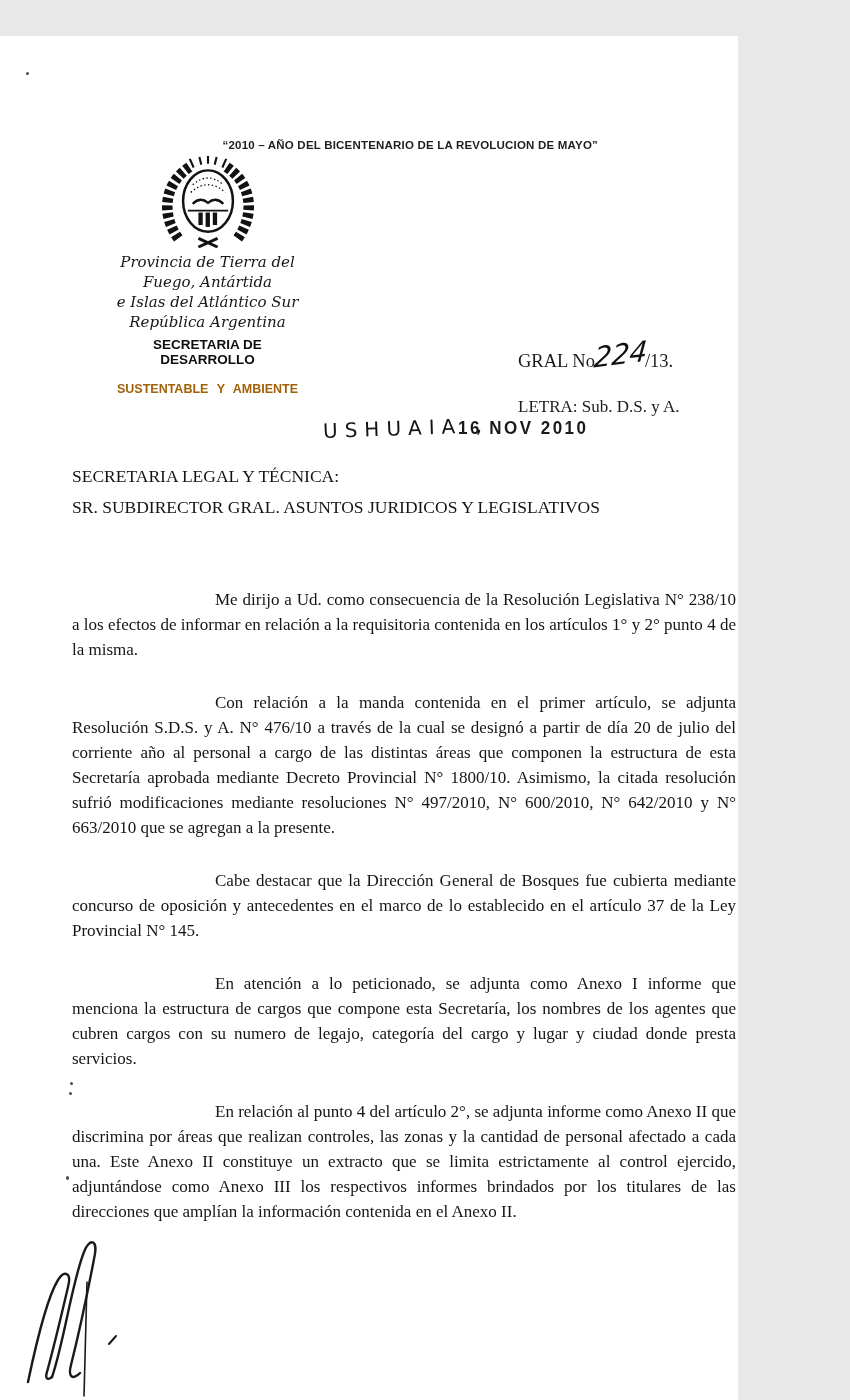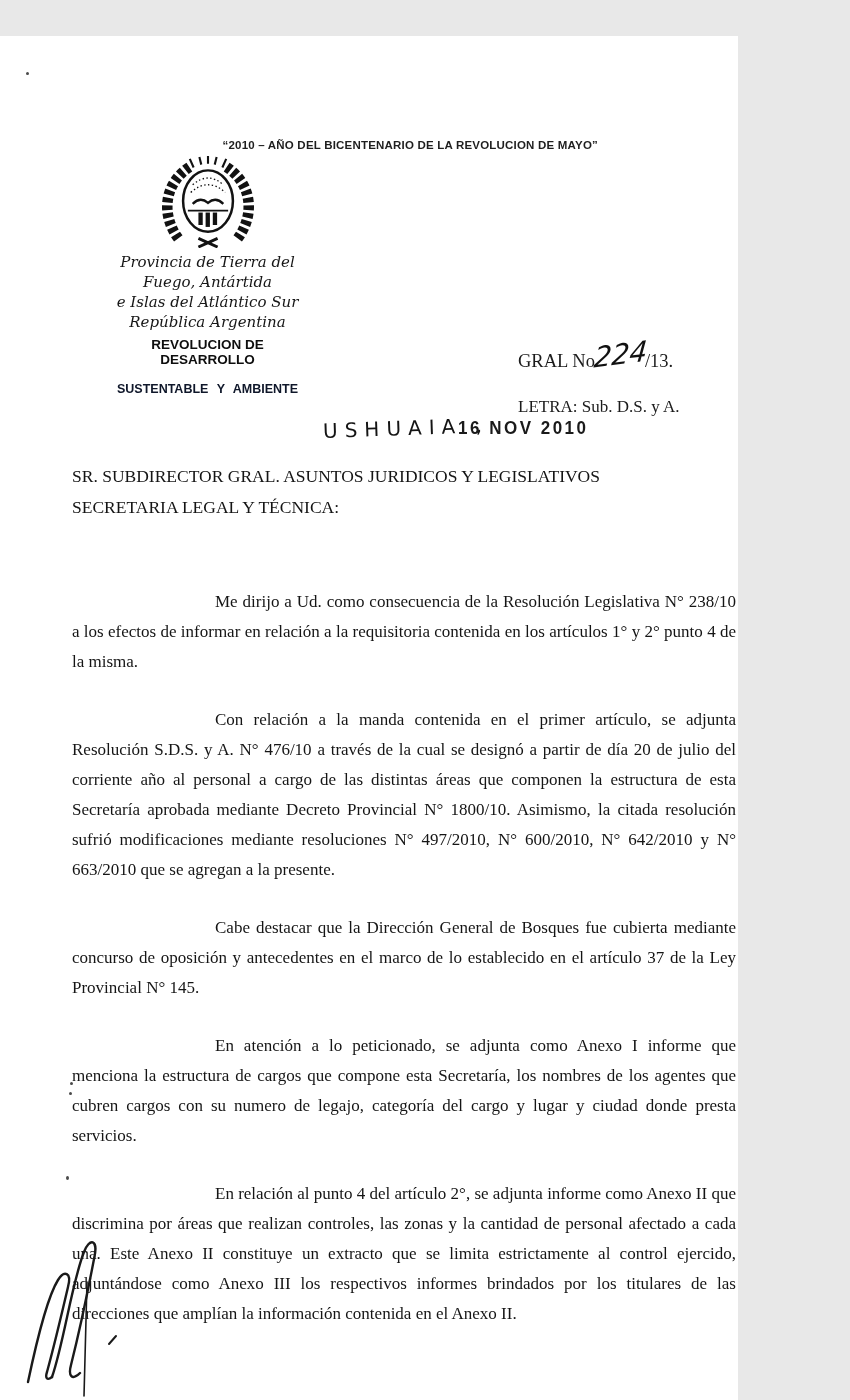--- a/index.html
+++ b/index.html
@@ -49,21 +49,21 @@
     font-size: 13.5px;
     margin-top: 5px;
     color: #0e0e0e;
   }
   .lh-sustentable {
     font-family: "Liberation Sans", sans-serif;
     font-weight: 700;
     font-size: 12.5px;
     margin-top: 15px;
     word-spacing: 5px;
-    color: #0f172a;
+    color: #a16207;
   }
 
   
   .nota-line {
     position: absolute;
     left: 518px;
     top: 315px;
     font-size: 18.5px;
     white-space: nowrap;
   }
@@ -119,21 +119,21 @@
   }
   .sd { text-decoration: underline; }
 
   
   .body-text {
     position: absolute;
     left: 72px;
     top: 551px;
     width: 664px;
     font-size: 17px;
-    line-height: 30px;
+    line-height: 25px;
     text-align: justify;
     color: #151515;
   }
   .body-text p { margin: 0 0 28px 0; text-indent: 143px; }
 
   
   .signature { position: absolute; left: 14px; top: 1188px; }
 
   
   .speck { position: absolute; background: #4a4a4a; border-radius: 50%; }
@@ -166,36 +166,36 @@
       <path d="M39 50 Q47 42 55 49 Q63 42 71 50" stroke="#121212" stroke-width="2.4" fill="none"></path>
       <path d="M34 57 L76 57" stroke="#121212" stroke-width="1.6"></path>
       <rect x="45" y="59" width="4.5" height="13" fill="#121212"></rect>
       <rect x="52.5" y="59" width="4.5" height="15" fill="#121212"></rect>
       <rect x="60" y="59" width="4.5" height="13" fill="#121212"></rect>
       <path d="M45 86 L65 95 M65 86 L45 95" stroke="#121212" stroke-width="3" fill="none"></path>
     </svg>
     <div class="lh-italic">Provincia de Tierra del Fuego, Antártida</div>
     <div class="lh-italic">e Islas del Atlántico Sur</div>
     <div class="lh-italic">República Argentina</div>
-    <div class="lh-secretaria">REVOLUCION DE DESARROLLO</div>
+    <div class="lh-secretaria">SECRETARIA DE DESARROLLO</div>
     <div class="lh-sustentable">SUSTENTABLE Y AMBIENTE</div>
   </div>
 
   <div class="nota-line">
     <span>GRAL No</span><span class="nota-suffix">/13.</span>
     <span class="hand-number">224</span>
   </div>
   <div class="letra-line">LETRA: Sub. D.S. y A.</div>
 
   <div class="city-hand">USHUAIA ,</div>
   <div class="date-stamp">16 NOV 2010</div>
 
   <div class="addressee">
+    <div>SECRETARIA LEGAL Y TÉCNICA:</div>
     <div>SR. SUBDIRECTOR GRAL. ASUNTOS JURIDICOS Y LEGISLATIVOS</div>
-    <div>SECRETARIA LEGAL Y TÉCNICA:</div>
   </div>
 
   <div class="body-text">
     <p>Me dirijo a Ud. como consecuencia de la Resolución Legislativa N° 238/10 a los efectos de informar en relación a la requisitoria contenida en los artículos 1° y 2° punto 4 de la misma.</p>
     <p>Con relación a la manda contenida en el primer artículo, se adjunta Resolución S.D.S. y A. N° 476/10 a través de la cual se designó a partir de día 20 de julio del corriente año al personal a cargo de las distintas áreas que componen la estructura de esta Secretaría aprobada mediante Decreto Provincial N° 1800/10. Asimismo, la citada resolución sufrió modificaciones mediante resoluciones N° 497/2010, N° 600/2010, N° 642/2010 y N° 663/2010 que se agregan a la presente.</p>
     <p>Cabe destacar que la Dirección General de Bosques fue cubierta mediante concurso de oposición y antecedentes en el marco de lo establecido en el artículo 37 de la Ley Provincial N° 145.</p>
     <p>En atención a lo peticionado, se adjunta como Anexo I informe que menciona la estructura de cargos que compone esta Secretaría, los nombres de los agentes que cubren cargos con su numero de legajo, categoría del cargo y lugar y ciudad donde presta servicios.</p>
     <p>En relación al punto 4 del artículo 2°, se adjunta informe como Anexo II que discrimina por áreas que realizan controles, las zonas y la cantidad de personal afectado a cada una. Este Anexo II constituye un extracto que se limita estrictamente al control ejercido, adjuntándose como Anexo III los respectivos informes brindados por los titulares de las direcciones que amplían la información contenida en el Anexo II.</p>
   </div>
 

